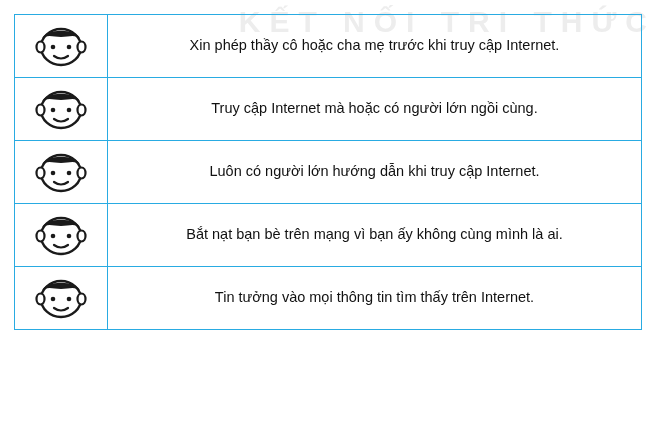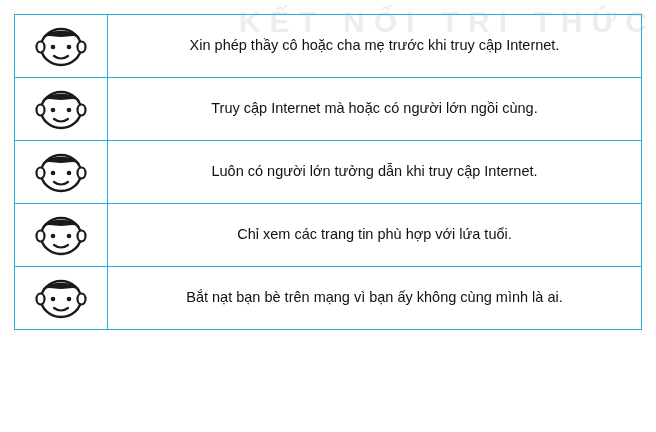--- a/index.html
+++ b/index.html
@@ -126,49 +126,49 @@
               <ellipse cx="30" cy="27" rx="20" ry="18" fill="#ffffff" stroke="#1a1a1a" stroke-width="2.4"></ellipse>
               <ellipse cx="9.5" cy="27" rx="4" ry="5.5" fill="#ffffff" stroke="#1a1a1a" stroke-width="2.2"></ellipse>
               <ellipse cx="50.5" cy="27" rx="4" ry="5.5" fill="#ffffff" stroke="#1a1a1a" stroke-width="2.2"></ellipse>
               <path d="M11 19 C13 8, 47 8, 49 19 C44 14, 38 17, 30 17 C22 17, 16 14, 11 19 Z" fill="#1a1a1a"></path>
               <circle cx="22" cy="27" r="2.3" fill="#1a1a1a"></circle>
               <circle cx="38" cy="27" r="2.3" fill="#1a1a1a"></circle>
               <path d="M23 36 Q30 41, 37 36" fill="none" stroke="#1a1a1a" stroke-width="2.2" stroke-linecap="round"></path>
             </svg>
           </span>
         </td>
-        <td class="text-cell">Luôn có người lớn tưởng dẫn khi truy cập Internet.</td>
-      </tr>
-      <tr>
-        <td class="icon-cell">
-          <span class="face-icon">
-            <svg viewBox="0 0 60 48" width="60" height="48" xmlns="http://www.w3.org/2000/svg">
-              <ellipse cx="30" cy="27" rx="20" ry="18" fill="#ffffff" stroke="#1a1a1a" stroke-width="2.4"></ellipse>
-              <ellipse cx="9.5" cy="27" rx="4" ry="5.5" fill="#ffffff" stroke="#1a1a1a" stroke-width="2.2"></ellipse>
-              <ellipse cx="50.5" cy="27" rx="4" ry="5.5" fill="#ffffff" stroke="#1a1a1a" stroke-width="2.2"></ellipse>
-              <path d="M11 19 C13 8, 47 8, 49 19 C44 14, 38 17, 30 17 C22 17, 16 14, 11 19 Z" fill="#1a1a1a"></path>
-              <circle cx="22" cy="27" r="2.3" fill="#1a1a1a"></circle>
-              <circle cx="38" cy="27" r="2.3" fill="#1a1a1a"></circle>
-              <path d="M23 36 Q30 41, 37 36" fill="none" stroke="#1a1a1a" stroke-width="2.2" stroke-linecap="round"></path>
-            </svg>
-          </span>
-        </td>
-        <td class="text-cell">Chỉ xem các trang tin phù hợp với lứa tuổi.</td>
+        <td class="text-cell">Luôn có người lớn hướng dẫn khi truy cập Internet.</td>
       </tr>
       <tr>
         <td class="icon-cell">
           <span class="face-icon">
             <svg viewBox="0 0 60 48" width="60" height="48" xmlns="http://www.w3.org/2000/svg">
               <ellipse cx="30" cy="27" rx="20" ry="18" fill="#ffffff" stroke="#1a1a1a" stroke-width="2.4"></ellipse>
               <ellipse cx="9.5" cy="27" rx="4" ry="5.5" fill="#ffffff" stroke="#1a1a1a" stroke-width="2.2"></ellipse>
               <ellipse cx="50.5" cy="27" rx="4" ry="5.5" fill="#ffffff" stroke="#1a1a1a" stroke-width="2.2"></ellipse>
               <path d="M11 19 C13 8, 47 8, 49 19 C44 14, 38 17, 30 17 C22 17, 16 14, 11 19 Z" fill="#1a1a1a"></path>
               <circle cx="22" cy="27" r="2.3" fill="#1a1a1a"></circle>
               <circle cx="38" cy="27" r="2.3" fill="#1a1a1a"></circle>
               <path d="M23 36 Q30 41, 37 36" fill="none" stroke="#1a1a1a" stroke-width="2.2" stroke-linecap="round"></path>
             </svg>
           </span>
         </td>
         <td class="text-cell">Bắt nạt bạn bè trên mạng vì bạn ấy không cùng mình là ai.</td>
       </tr>
+      <tr>
+        <td class="icon-cell">
+          <span class="face-icon">
+            <svg viewBox="0 0 60 48" width="60" height="48" xmlns="http://www.w3.org/2000/svg">
+              <ellipse cx="30" cy="27" rx="20" ry="18" fill="#ffffff" stroke="#1a1a1a" stroke-width="2.4"></ellipse>
+              <ellipse cx="9.5" cy="27" rx="4" ry="5.5" fill="#ffffff" stroke="#1a1a1a" stroke-width="2.2"></ellipse>
+              <ellipse cx="50.5" cy="27" rx="4" ry="5.5" fill="#ffffff" stroke="#1a1a1a" stroke-width="2.2"></ellipse>
+              <path d="M11 19 C13 8, 47 8, 49 19 C44 14, 38 17, 30 17 C22 17, 16 14, 11 19 Z" fill="#1a1a1a"></path>
+              <circle cx="22" cy="27" r="2.3" fill="#1a1a1a"></circle>
+              <circle cx="38" cy="27" r="2.3" fill="#1a1a1a"></circle>
+              <path d="M23 36 Q30 41, 37 36" fill="none" stroke="#1a1a1a" stroke-width="2.2" stroke-linecap="round"></path>
+            </svg>
+          </span>
+        </td>
+        <td class="text-cell">Tin tưởng vào mọi thông tin tìm thấy trên Internet.</td>
+      </tr>
     </tbody>
   </table>
 </div>
 
 </body></html>

